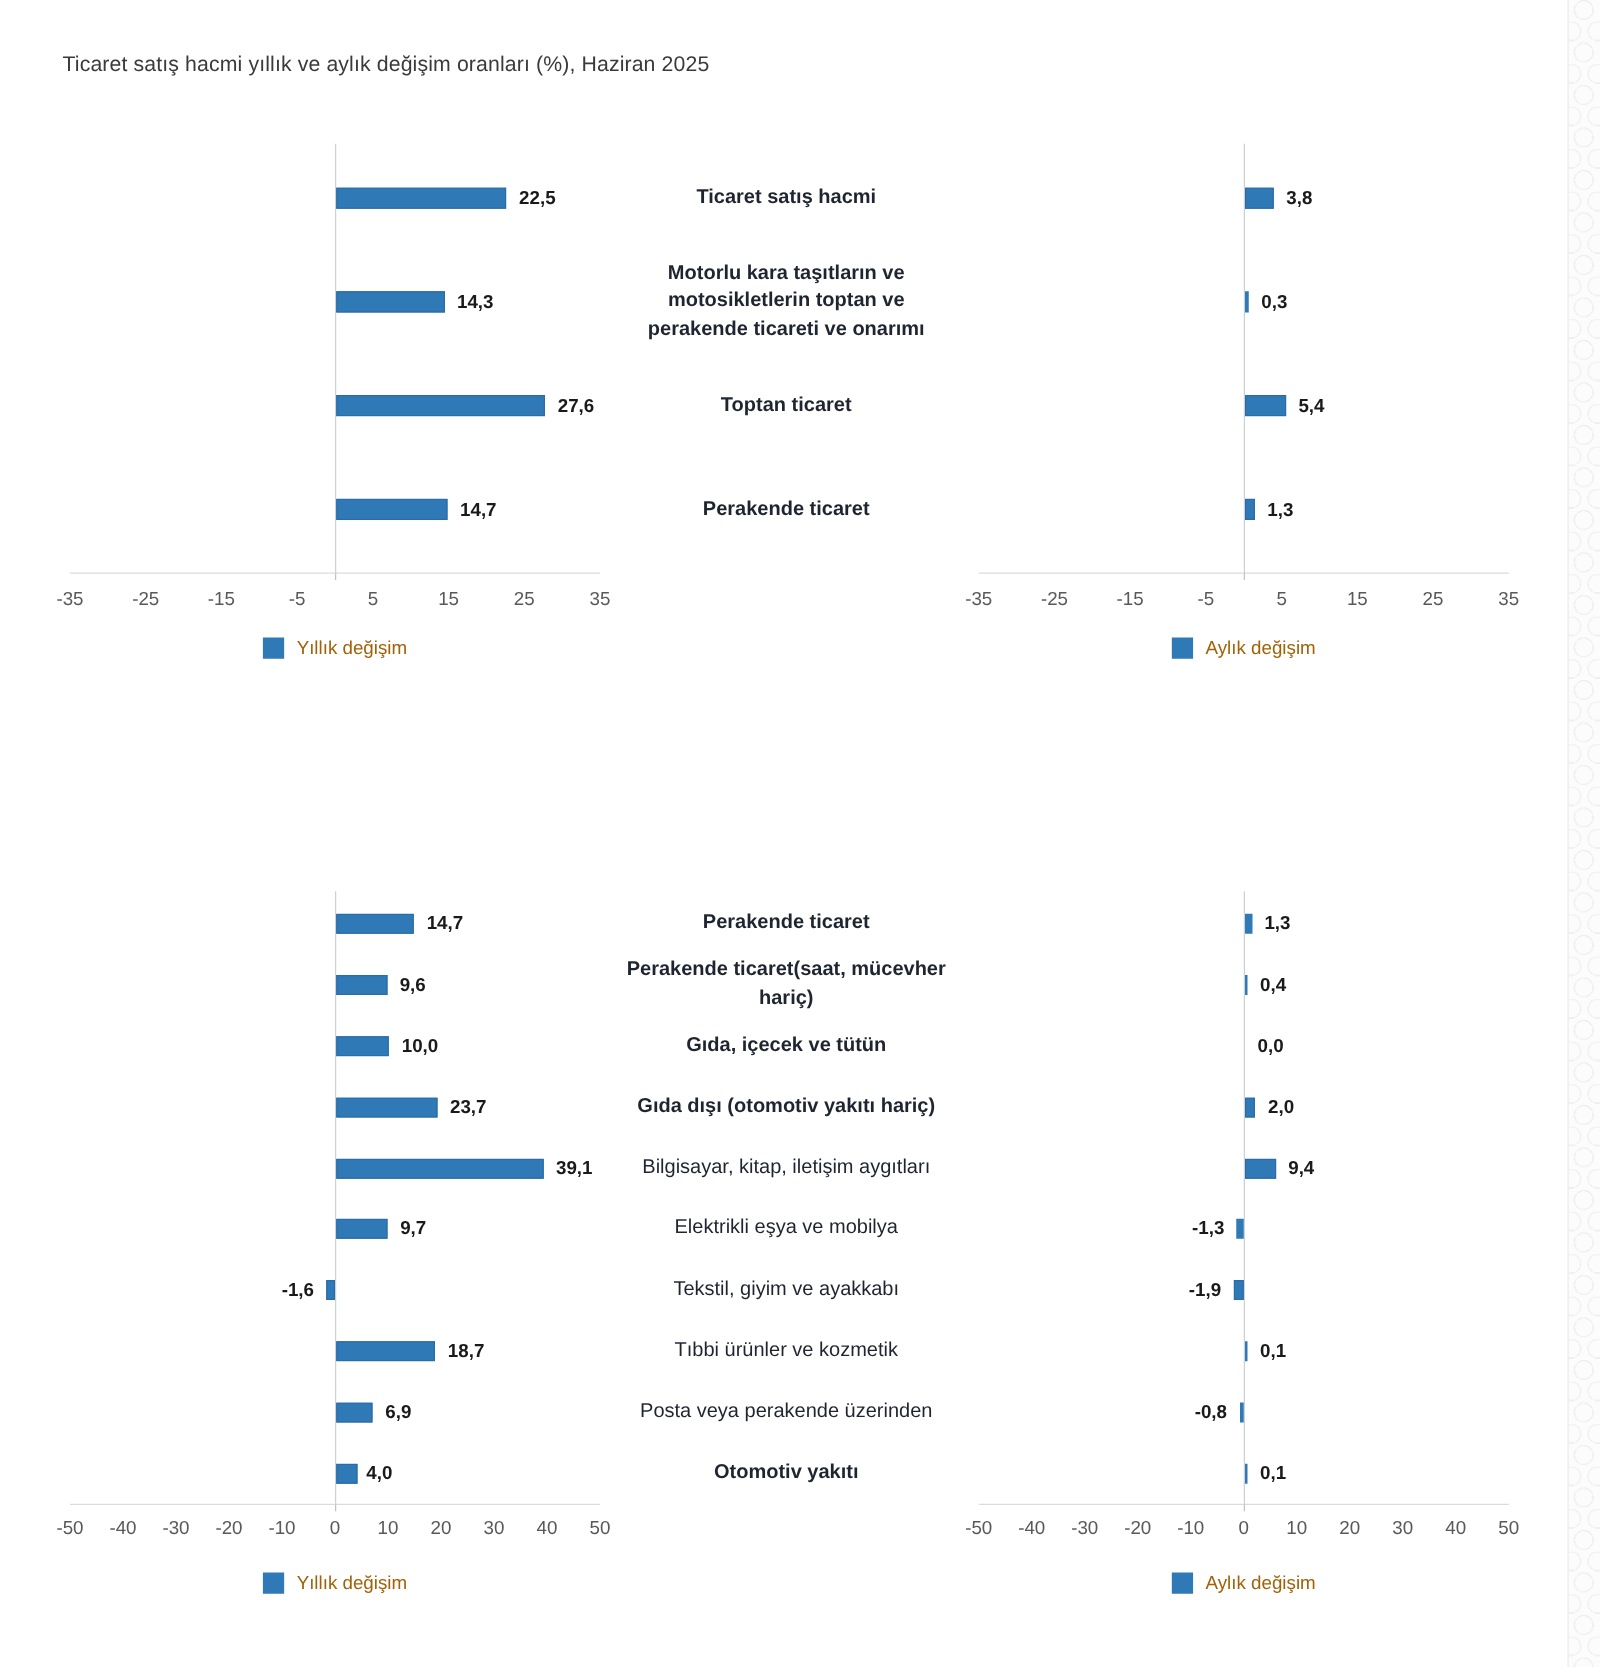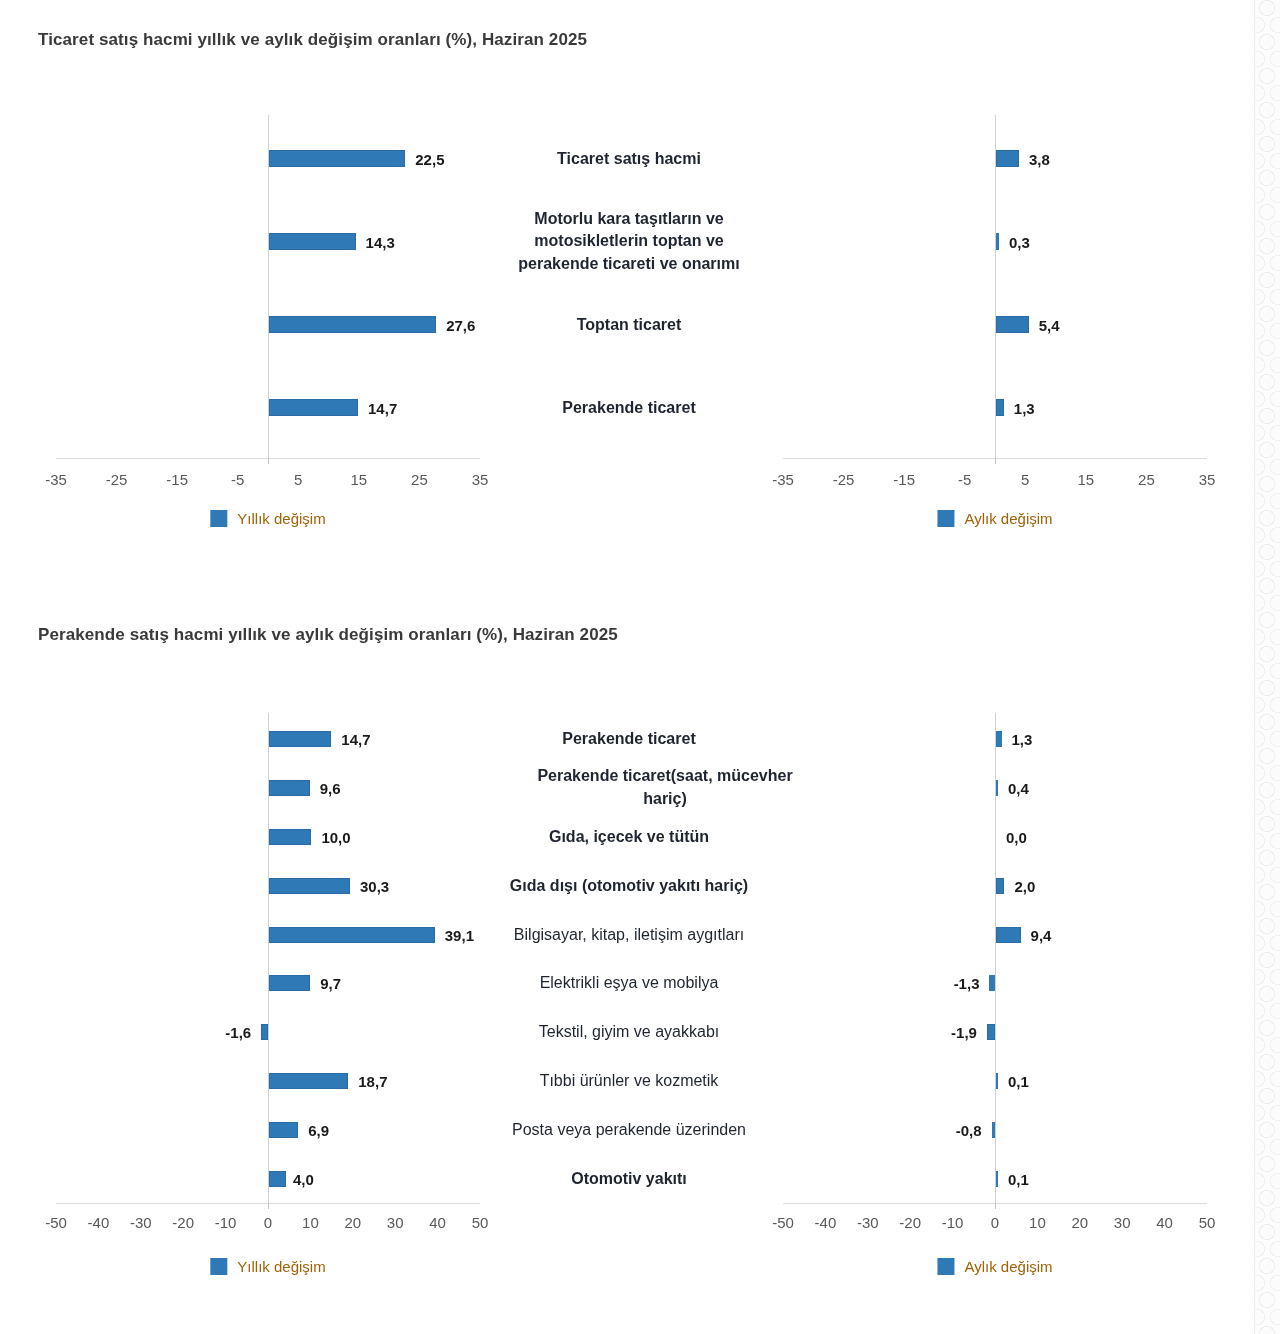--- a/index.html
+++ b/index.html
@@ -1,21 +1,21 @@
 <!DOCTYPE html>
 <html style="--bar: #3079B7; --bar-border: #2b6ca6;"><head>
 <meta charset="utf-8">
 <style>
   html,body { margin:0; padding:0; background:#ffffff; }
   .page {
     position:relative; width:1280px; height:1334px; background:#ffffff;
     font-family:"Liberation Sans", sans-serif; overflow:hidden;
   }
   .title {
-    position:absolute; margin:0; font-size:17px; font-weight:bold;
+    position:absolute; margin:12px; font-size:17px; font-weight:normal;
     color:#3a3a3a; letter-spacing:0.1px; white-space:nowrap;
   }
   .zero-line { position:absolute; width:1px; background:#ccd1d6; }
   .baseline  { position:absolute; height:1px; background:#dcdcdc; }
   .zero-tick { position:absolute; width:1px; height:6px; background:#bfc4c9; }
   .bar { position:absolute; background:var(--bar,#3079B7); }
   .bar.bordered { box-shadow: inset 0 0 0 1px var(--bar-border,#2b6ca6); }
   .val {
     position:absolute; font-size:15px; font-weight:bold; color:#1a1a1a;
     white-space:nowrap; transform:translateY(-50%);
@@ -46,21 +46,20 @@
       radial-gradient(circle at 2px 25px, rgba(0,0,0,0) 7px, #f0f0f0 7px, #f0f0f0 8px, rgba(0,0,0,0) 8px),
       radial-gradient(circle at 23px 25px, rgba(0,0,0,0) 7px, #f0f0f0 7px, #f0f0f0 8px, rgba(0,0,0,0) 8px);
     background-size:25px 34px;
   }
 </style>
 </head>
 <body>
 
 <div class="page">
   <h2 class="title" style="left:38px; top:30px;">Ticaret satış hacmi yıllık ve aylık değişim oranları (%), Haziran 2025</h2>
-  <h2 class="title" style="left:38px; top:625px;">Perakende satış hacmi yıllık ve aylık değişim oranları (%), Haziran 2025</h2>
   <div id="charts">
       <div class="cat bold" style="top: 158.5px;">Ticaret satış hacmi</div>
       <div class="cat bold" style="top: 241.5px;">Motorlu kara taşıtların ve motosikletlerin toptan ve perakende ticareti ve onarımı</div>
       <div class="cat bold" style="top: 324.5px;">Toptan ticaret</div>
       <div class="cat bold" style="top: 407.5px;">Perakende ticaret</div>
       <div class="zero-line" style="left: 268px; top: 115px; height: 343px;"></div>
       <div class="baseline" style="left: 56px; top: 458px; width: 424px;"></div>
       <div class="zero-tick" style="left: 268px; top: 458px;"></div>
       <div class="bar bordered" style="left: 269px; top: 150px; width: 136.286px; height: 17px;"></div>
       <div class="val" style="top: 158.5px; left: 415.286px;">22,5</div>
@@ -99,40 +98,40 @@
       <div class="tick" style="left: 964.714px; top: 471px;">-5</div>
       <div class="tick" style="left: 1025.29px; top: 471px;">5</div>
       <div class="tick" style="left: 1085.86px; top: 471px;">15</div>
       <div class="tick" style="left: 1146.43px; top: 471px;">25</div>
       <div class="tick" style="left: 1207px; top: 471px;">35</div>
       <div class="legend" style="left: 995px; top: 510px;">
         <span class="swatch"></span>
         <span class="name">Aylık değişim</span>
       </div>
       <div class="cat bold" style="top: 739.4px;">Perakende ticaret</div>
-      <div class="cat bold" style="top: 788.2px; margin-left: 36px;">Perakende ticaret(saat, mücevher hariç)</div>
+      <div class="cat bold" style="top: 788.2px;">Perakende ticaret(saat, mücevher hariç)</div>
       <div class="cat bold" style="top: 837px;">Gıda, içecek ve tütün</div>
       <div class="cat bold" style="top: 885.8px;">Gıda dışı (otomotiv yakıtı hariç)</div>
       <div class="cat" style="top: 934.6px;">Bilgisayar, kitap, iletişim aygıtları</div>
       <div class="cat" style="top: 983.4px;">Elektrikli eşya ve mobilya</div>
       <div class="cat" style="top: 1032.2px;">Tekstil, giyim ve ayakkabı</div>
       <div class="cat" style="top: 1081px;">Tıbbi ürünler ve kozmetik</div>
       <div class="cat" style="top: 1129.8px;">Posta veya perakende üzerinden</div>
       <div class="cat bold" style="top: 1178.6px;">Otomotiv yakıtı</div>
       <div class="zero-line" style="left: 268px; top: 713px; height: 490px;"></div>
       <div class="baseline" style="left: 56px; top: 1203px; width: 424px;"></div>
       <div class="zero-tick" style="left: 268px; top: 1203px;"></div>
       <div class="bar bordered" style="left: 269px; top: 731.4px; width: 62.328px; height: 16px;"></div>
       <div class="val" style="top: 739.4px; left: 341.328px;">14,7</div>
       <div class="bar bordered" style="left: 269px; top: 780.2px; width: 40.704px; height: 16px;"></div>
       <div class="val" style="top: 788.2px; left: 319.704px;">9,6</div>
       <div class="bar bordered" style="left: 269px; top: 829px; width: 42.4px; height: 16px;"></div>
       <div class="val" style="top: 837px; left: 321.4px;">10,0</div>
       <div class="bar bordered" style="left: 269px; top: 877.8px; width: 80.984px; height: 16px;"></div>
-      <div class="val" style="top: 885.8px; left: 359.984px;">30,3</div>
+      <div class="val" style="top: 885.8px; left: 359.984px;">23,7</div>
       <div class="bar bordered" style="left: 269px; top: 926.6px; width: 165.784px; height: 16px;"></div>
       <div class="val" style="top: 934.6px; left: 444.784px;">39,1</div>
       <div class="bar bordered" style="left: 269px; top: 975.4px; width: 41.128px; height: 16px;"></div>
       <div class="val" style="top: 983.4px; left: 320.128px;">9,7</div>
       <div class="bar bordered" style="left: 261.216px; top: 1024.2px; width: 6.784px; height: 16px;"></div>
       <div class="val neg" style="top: 1032.2px; left: 251.216px;">-1,6</div>
       <div class="bar bordered" style="left: 269px; top: 1073px; width: 79.288px; height: 16px;"></div>
       <div class="val" style="top: 1081px; left: 358.288px;">18,7</div>
       <div class="bar bordered" style="left: 269px; top: 1121.8px; width: 29.256px; height: 16px;"></div>
       <div class="val" style="top: 1129.8px; left: 308.256px;">6,9</div>

